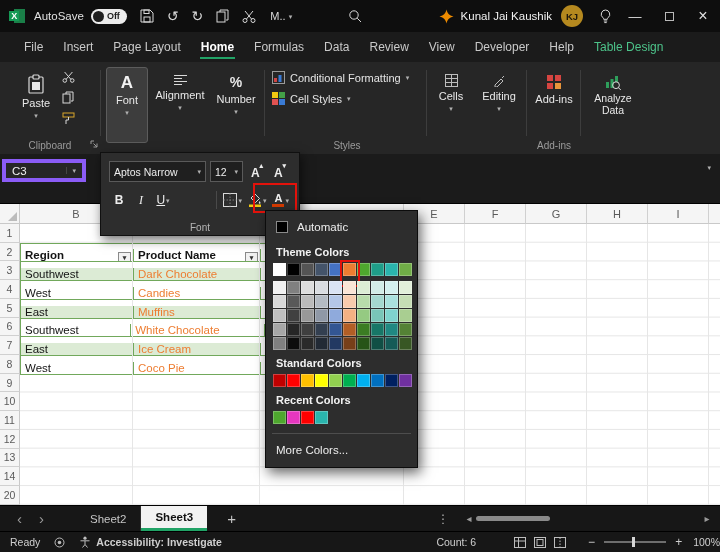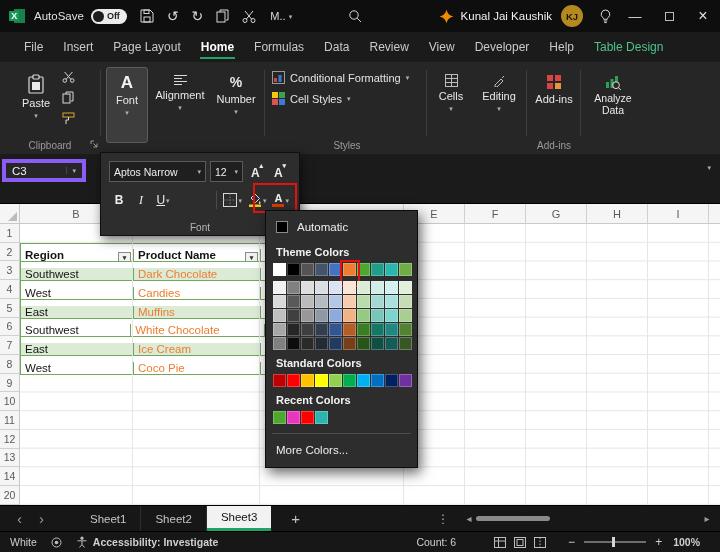--- a/index.html
+++ b/index.html
@@ -104,41 +104,41 @@
 .cm-divider{height:1px;background:#4d4d4d;margin:9px 6px 6px;}
 .cm-more{font-size:11.5px;color:#ededed;margin:0 10px;height:20px;display:flex;align-items:center;cursor:pointer;}
 .cm-more::first-letter{text-decoration:underline;}
 .ann-theme{position:absolute;top:-3px;width:20px;height:27px;border:2px solid var(--ann,#E3120B);pointer-events:none;}
 
 
 .sheetbar{position:absolute;top:505px;left:0;width:720px;height:26px;background:#171717;display:flex;align-items:center;border-top:1px solid #000;}
 .nav-ch{color:#9a9a9a;font-size:15px;margin-left:17px;cursor:pointer;line-height:1;}
 .sheet-tabs{display:flex;align-items:stretch;height:100%;margin-left:32px;}
 .sheet-tab{padding:0 14px;display:flex;align-items:center;font-size:11.5px;color:#c6c6c6;cursor:pointer;border-right:1px solid #2c2c2c;}
-.sheet-tab.active{background:#f2f2f2;color:#111;font-weight:400;border-bottom:3px solid var(--accent,#21A366);border-right:none;}
+.sheet-tab.active{background:#f2f2f2;color:#111;font-weight:700;border-bottom:3px solid var(--accent,#21A366);border-right:none;}
 .add-sheet{margin-left:20px;color:#c6c6c6;font-size:15px;cursor:pointer;line-height:1;}
 .tab-menu{margin-left:auto;color:#b5b5b5;font-size:12px;cursor:pointer;}
 .h-scroll{display:flex;align-items:center;margin-left:13px;margin-right:6px;width:252px;}
 .hs-arrow{color:#9a9a9a;font-size:10px;cursor:pointer;width:14px;text-align:center;}
 .hs-track{flex:1;height:9px;display:flex;align-items:center;}
 .hs-thumb{width:74px;height:5px;background:#8a8a8a;border-radius:3px;cursor:grab;}
 
 
 .statusbar{position:absolute;top:531px;left:0;width:720px;height:21px;background:#171717;border-top:1px solid #000;display:flex;align-items:center;font-size:10.5px;color:#cfcfcf;}
 .sb-mode{margin-left:10px;}
 .sb-icon{margin-left:14px;display:flex;align-items:center;cursor:pointer;}
 .sb-acc-label{margin-left:5px;font-weight:700;}
 .sb-count{margin-left:auto;cursor:pointer;}
 .view-icons{display:flex;gap:8px;margin-left:38px;}
 .view-icons>div{cursor:pointer;}
 .zoom-minus{margin-left:22px;cursor:pointer;font-size:12px;}
 .zoom-slider{width:62px;height:2px;background:#6e6e6e;margin-left:9px;position:relative;cursor:pointer;}
 .zoom-thumb{position:absolute;left:28px;top:-4px;width:3px;height:10px;background:#d6d6d6;}
 .zoom-plus{margin-left:9px;cursor:pointer;font-size:12px;}
-.zoom-pct{margin-left:11px;margin-right:20px;cursor:pointer;font-weight:bold;}
+.zoom-pct{margin-left:11px;margin-right:0;cursor:pointer;}
 </style>
 </head>
 <body>
 
 <div class="titlebar">
   <span class="logo">
     <svg width="17" height="16">
         <rect x="5" y="1" width="11" height="14" fill="#1a7f48"></rect>
         <rect x="0" y="3" width="10" height="10" fill="#159a55"></rect>
         <text x="2.2" y="11.2" fill="#fff" font-size="9" font-weight="bold" font-family="Liberation Sans,sans-serif">X</text>
@@ -606,37 +606,36 @@
       <div class="swatch" style="background: rgb(42, 181, 173);"></div>
     </div>
   <div class="cm-divider"></div>
   <div class="cm-more">More Colors...</div>
 </div>
 
 <div class="sheetbar">
   <span class="nav-ch">‹</span>
   <span class="nav-ch">›</span>
   <div class="sheet-tabs">
-      <div class="sheet-tab">Sheet1</div>
       <div class="sheet-tab">Sheet2</div>
       <div class="sheet-tab active">Sheet3</div>
     </div>
   <span class="add-sheet">+</span>
   <span class="tab-menu">⋮</span>
   <div class="h-scroll">
     <span class="hs-arrow">◂</span>
     <div class="hs-track">
       <div class="hs-thumb"></div>
     </div>
     <span class="hs-arrow">▸</span>
   </div>
 </div>
 
 <div class="statusbar">
-  <span class="sb-mode">White</span>
+  <span class="sb-mode">Ready</span>
   <span class="sb-icon">
     <svg width="11" height="11">
         <circle cx="5.5" cy="5.5" r="4.5" fill="none" stroke="#bdbdbd"></circle>
         <circle cx="5.5" cy="5.5" r="1.8" fill="#bdbdbd"></circle>
       </svg>
   </span>
   <span class="sb-icon">
     <svg width="12" height="12">
         <circle cx="6" cy="2.2" r="1.6" fill="#bdbdbd"></circle>
         <path d="M1.5 4.8h9M6 4.8v3.7M6 8.5L3.5 11.5M6 8.5l2.5 3" stroke="#bdbdbd" fill="none"></path>

